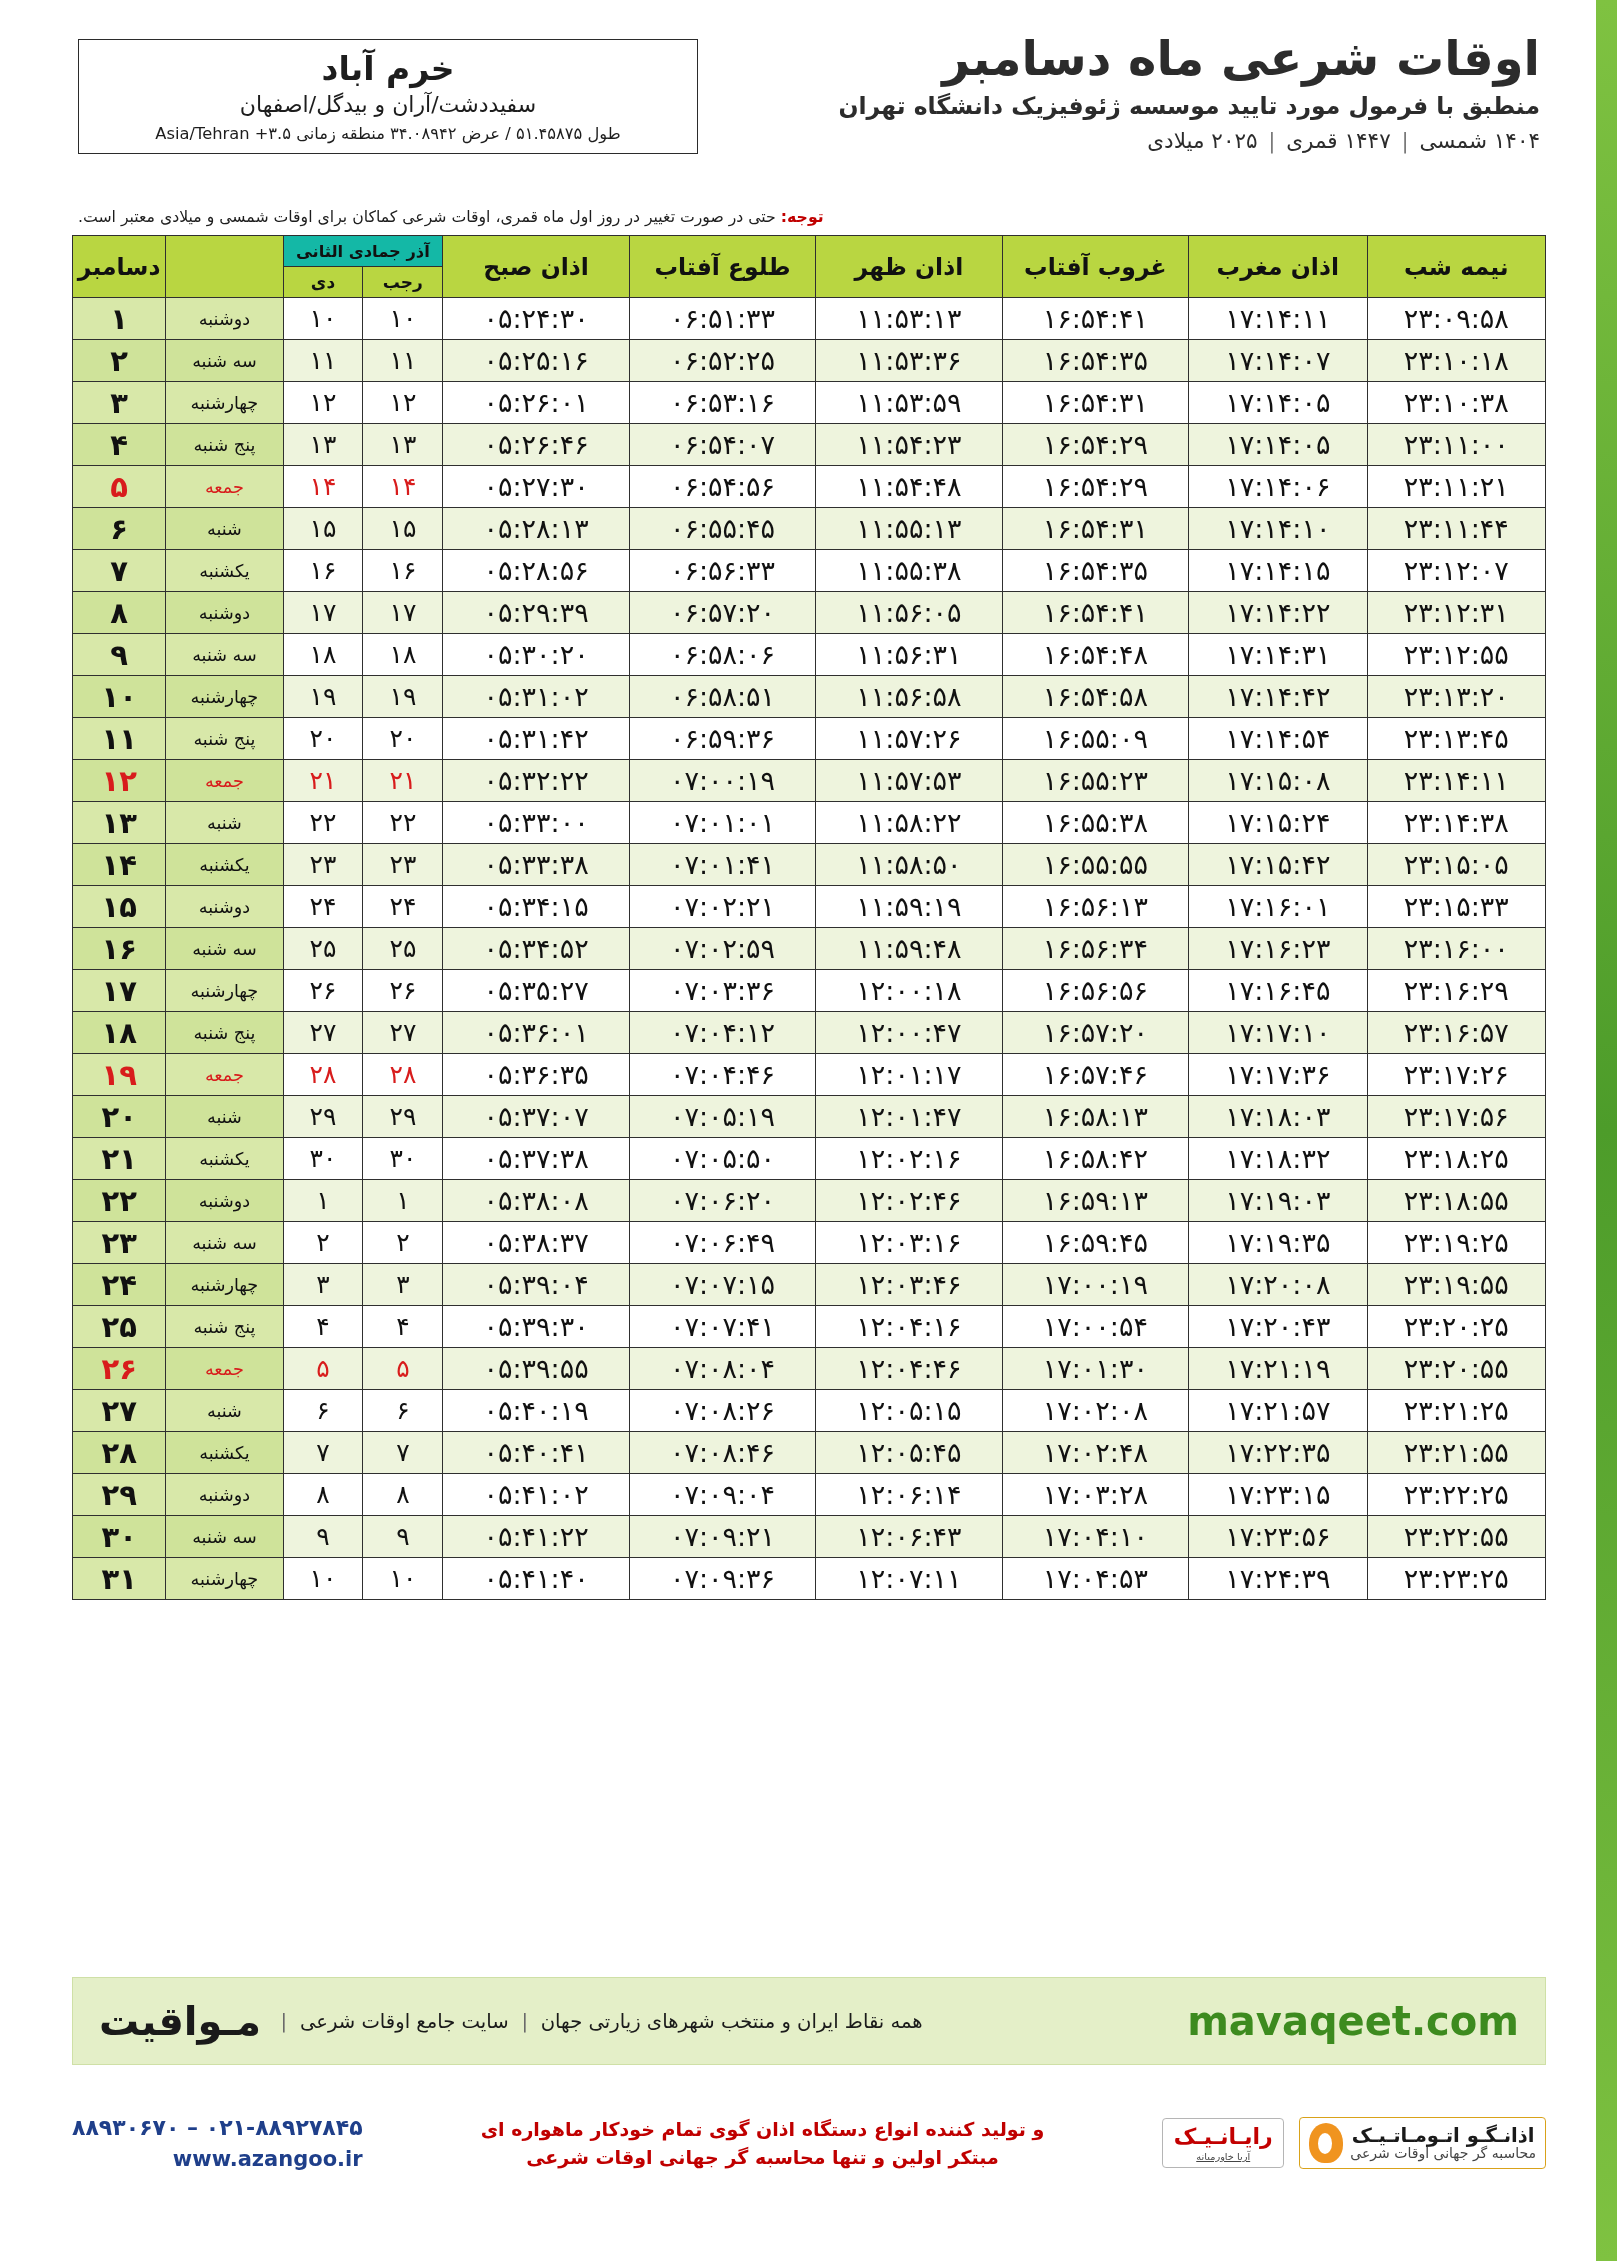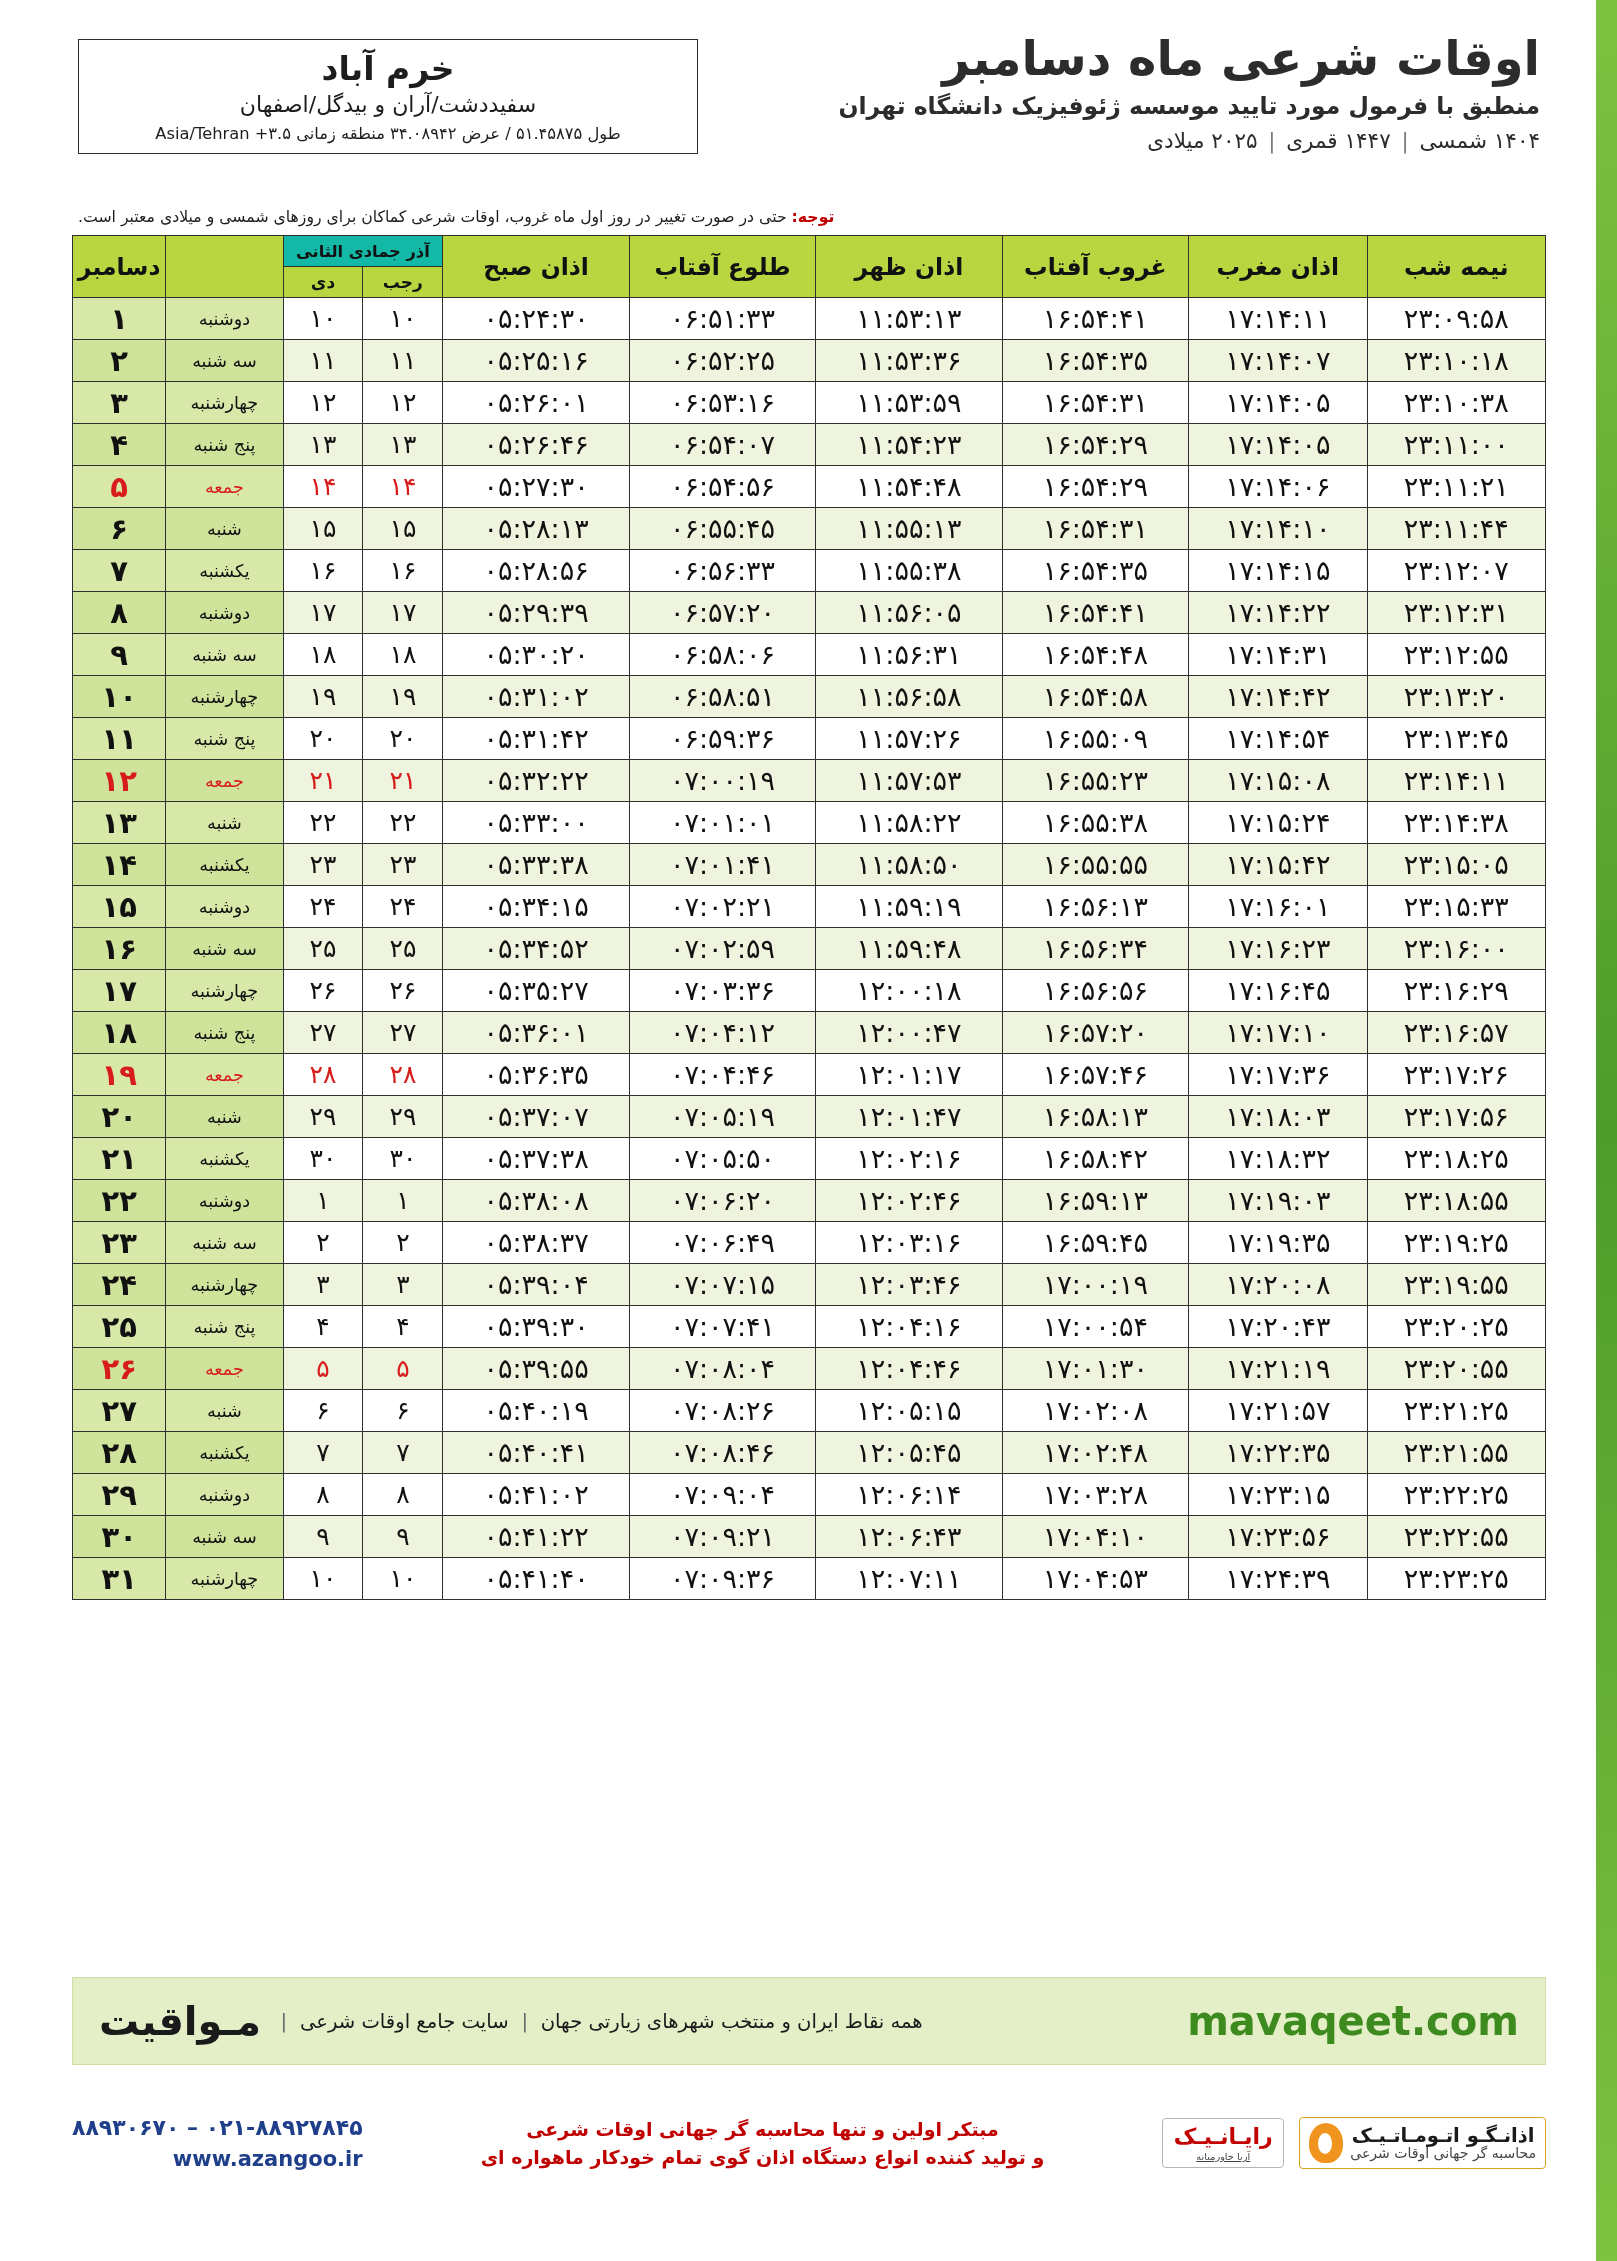--- a/index.html
+++ b/index.html
@@ -172,21 +172,21 @@
   </div>
 
   <div class="city-box">
     <div class="city-name">خرم آباد</div>
     <div class="city-alt">سفیددشت/آران و بیدگل/اصفهان</div>
     <div class="city-geo">طول ۵۱.۴۵۸۷۵ / عرض ۳۴.۰۸۹۴۲ منطقه زمانی ۳.۵+ Asia/Tehran</div>
   </div>
 
   <div class="note-line">
     <b>توجه:</b>
-    <span>حتی در صورت تغییر در روز اول ماه غروب، اوقات شرعی کماکان برای روزهای شمسی و میلادی معتبر است.</span>
+    <span>حتی در صورت تغییر در روز اول ماه قمری، اوقات شرعی کماکان برای اوقات شمسی و میلادی معتبر است.</span>
   </div>
 </div>
 
 <div class="table-wrap">
   <table>
     <colgroup>
       <col class="c-mid">
         <col class="c-mag">
         <col class="c-set">
         <col class="c-noon">
@@ -615,22 +615,22 @@
     </div>
     <div class="logo-ray">
       <div class="t1">
         <span class="red">رایـانـیـک</span>
       </div>
       <div class="t2">آریا خاورمیانه</div>
     </div>
   </div>
 
   <div class="fb-center">
+    <div>و تولید کننده انواع دستگاه اذان گوی تمام خودکار ماهواره ای</div>
     <div>مبتکر اولین و تنها محاسبه گر جهانی اوقات شرعی</div>
-    <div>و تولید کننده انواع دستگاه اذان گوی تمام خودکار ماهواره ای</div>
   </div>
 
   <div class="fb-left">
     <div>۰۲۱-۸۸۹۲۷۸۴۵ – ۸۸۹۳۰۶۷۰</div>
     <div class="www">www.azangoo.ir</div>
   </div>
 </div>
 
 
 </body></html>

